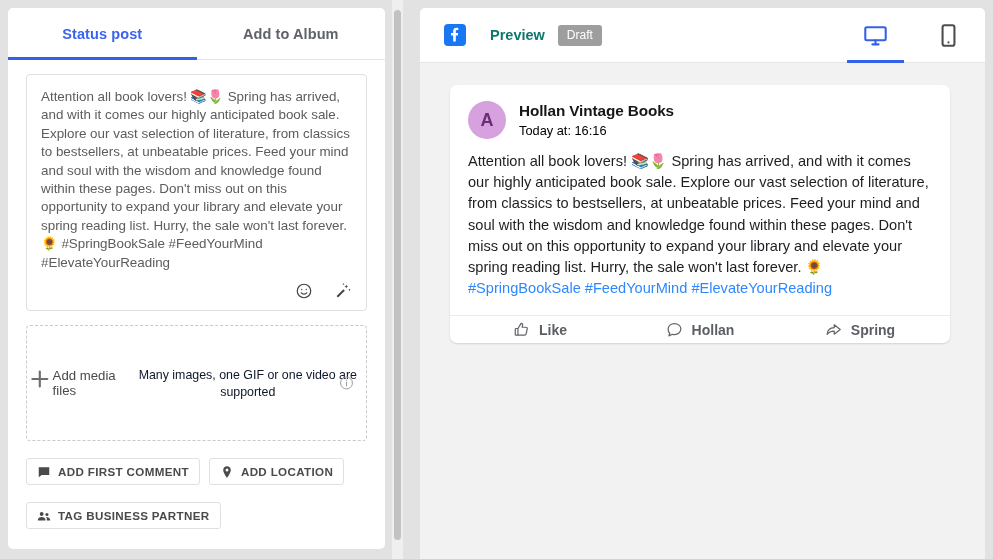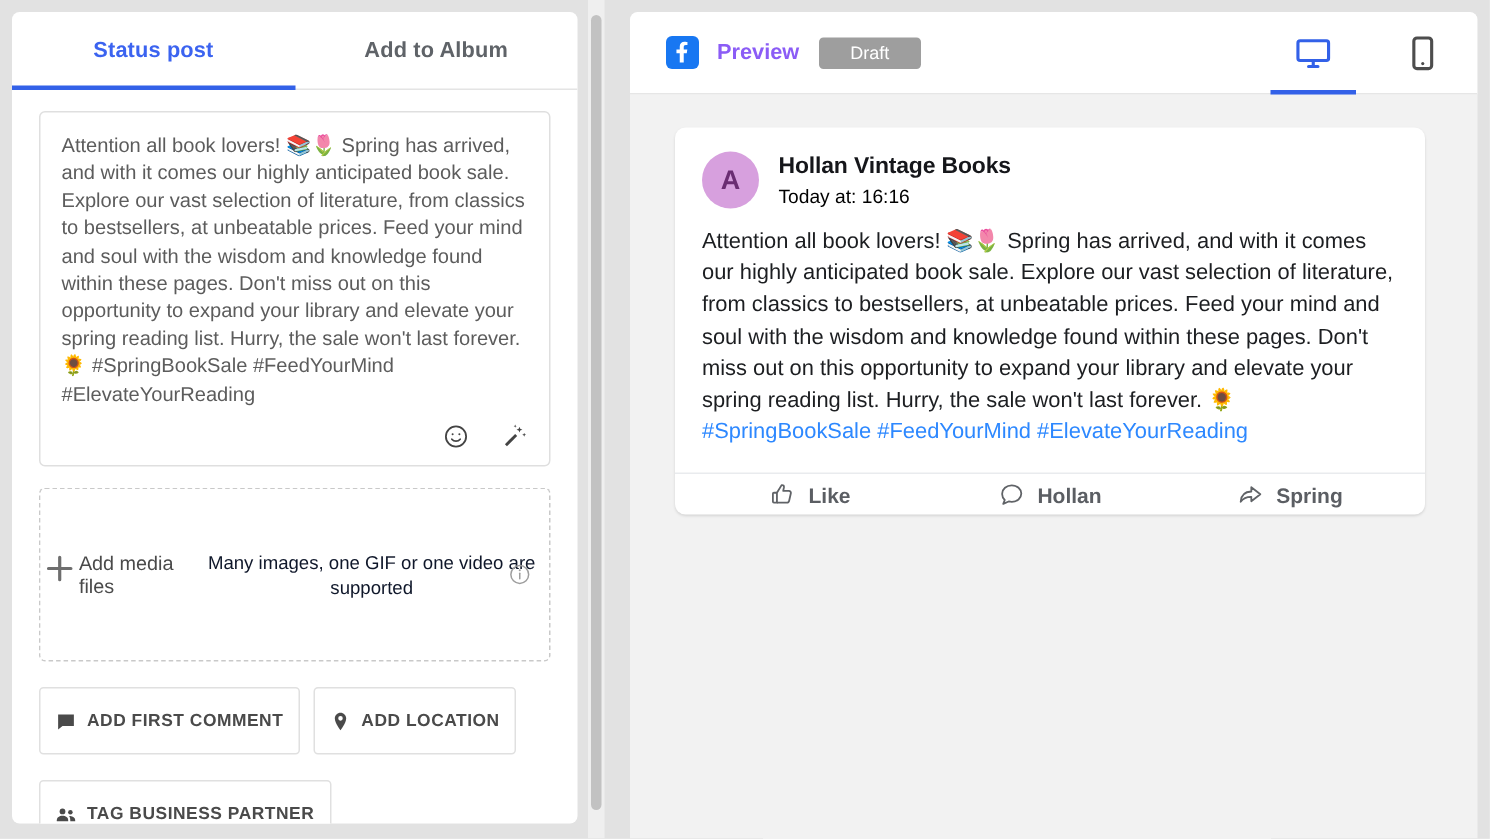--- a/index.html
+++ b/index.html
@@ -82,21 +82,21 @@
   .info-icon {
     position: absolute; right: 12px; top: 50%; transform: translateY(-50%);
     width: 15px; height: 15px; color: #9e9e9e; cursor: pointer;
   }
 
   .chip-row { margin-top: 17px; display: flex; gap: 9px; flex-wrap: wrap; }
   .chip {
     display: inline-flex; align-items: center; gap: 7px;
     border: 1px solid #e0e0e0; border-radius: 3px;
     background: #fff;
-    height: 45px; padding: 0 10px;
+    height: 27px; padding: 0 10px;
     font-size: 11.6px; font-weight: bold; letter-spacing: .35px;
     color: #4a4a4a; cursor: pointer; white-space: nowrap;
   }
   .chip svg { width: 14px; height: 14px; color: #4a4a4a; flex: none; }
 
   
   .scrollbar-track {
     position: absolute; left: 392px; top: 0;
     width: 11px; height: 559px;
     background: #efefef;
@@ -125,29 +125,29 @@
     position: relative;
   }
   .fb-badge {
     width: 22px; height: 22px; border-radius: 4px;
     background: #1877f2; color: #fff;
     display: flex; align-items: center; justify-content: center;
     flex: none;
   }
   .fb-badge svg { width: 22px; height: 22px; display:block; }
   .preview-title {
-    margin-left: 12px;
-    font-size: 14.5px; font-weight: bold; color: #8b5cf6;
+    margin-left: 24px;
+    font-size: 14.5px; font-weight: bold; color: #0f766e;
   }
   .draft-badge {
     margin-left: 13px;
     background: #9e9e9e; color: #fff;
     border-radius: 3px;
     font-size: 12px;
-    padding: 3px 21px 4px;
+    padding: 3px 9px 4px;
   }
   .device-tabs {
     position: absolute; right: 0; top: 0; height: 55px;
     display: flex;
   }
   .device-tab {
     width: 73px; height: 55px;
     display: flex; align-items: center; justify-content: center;
     cursor: pointer; position: relative;
   }

